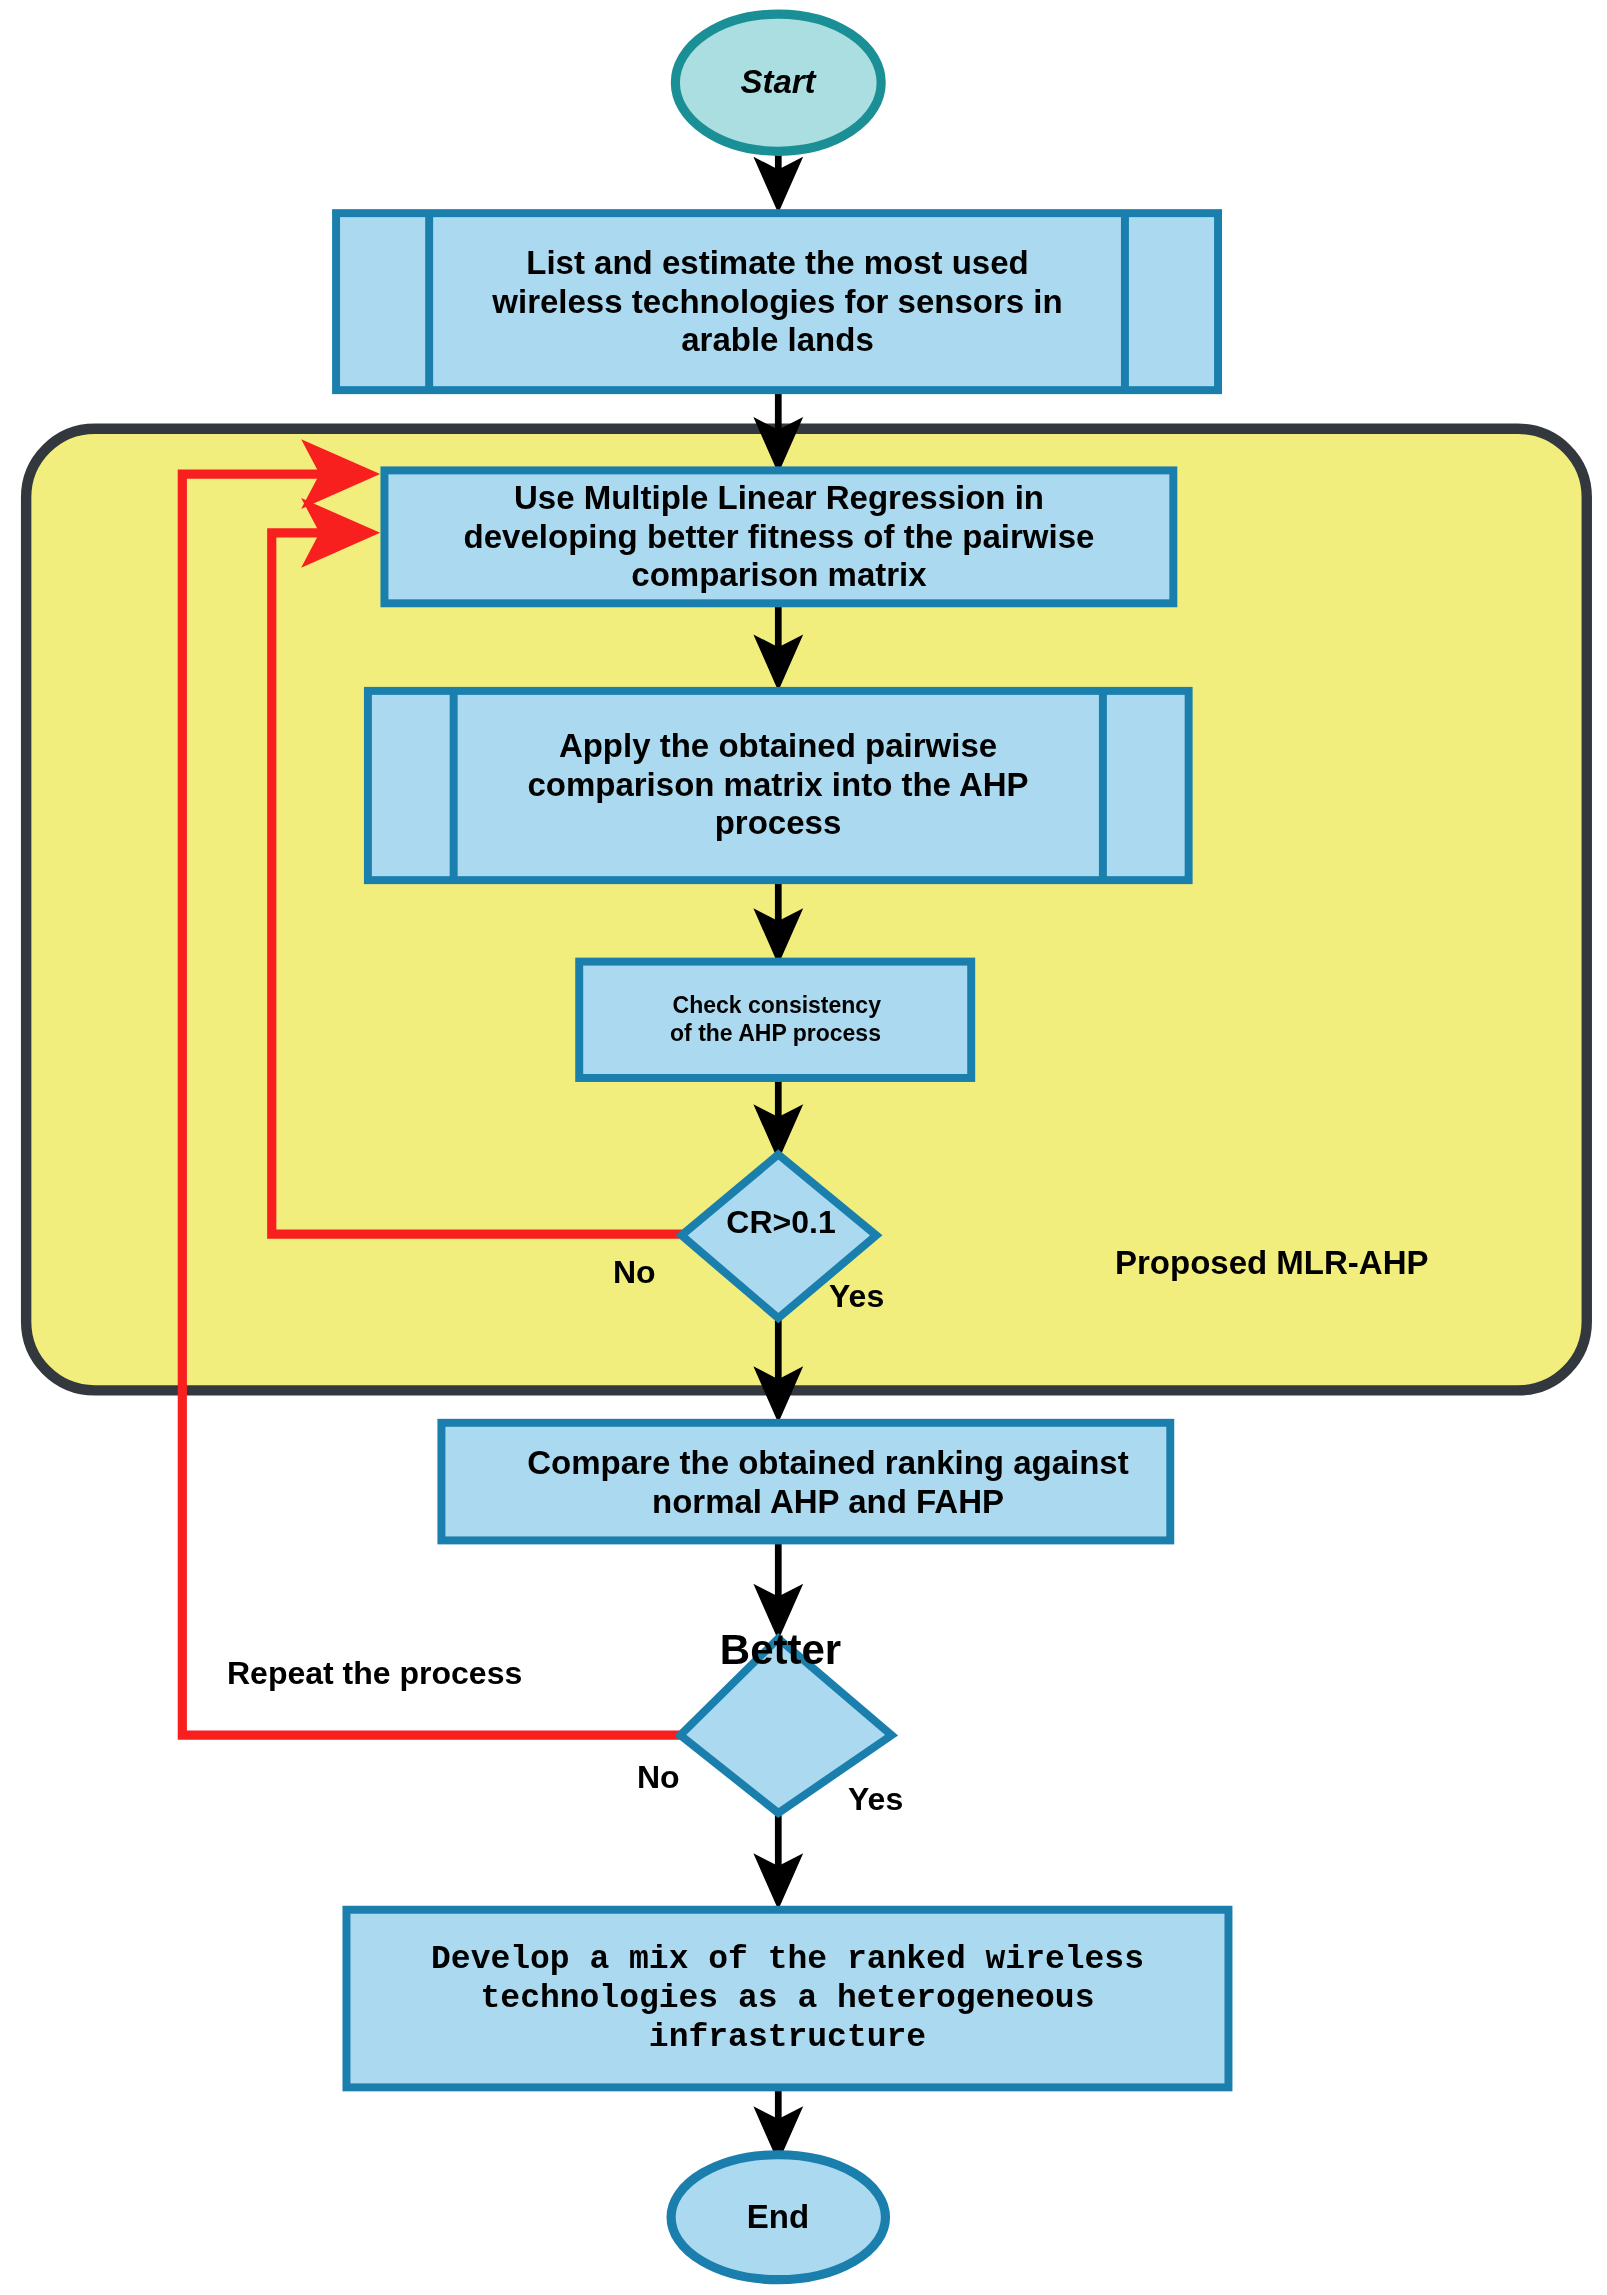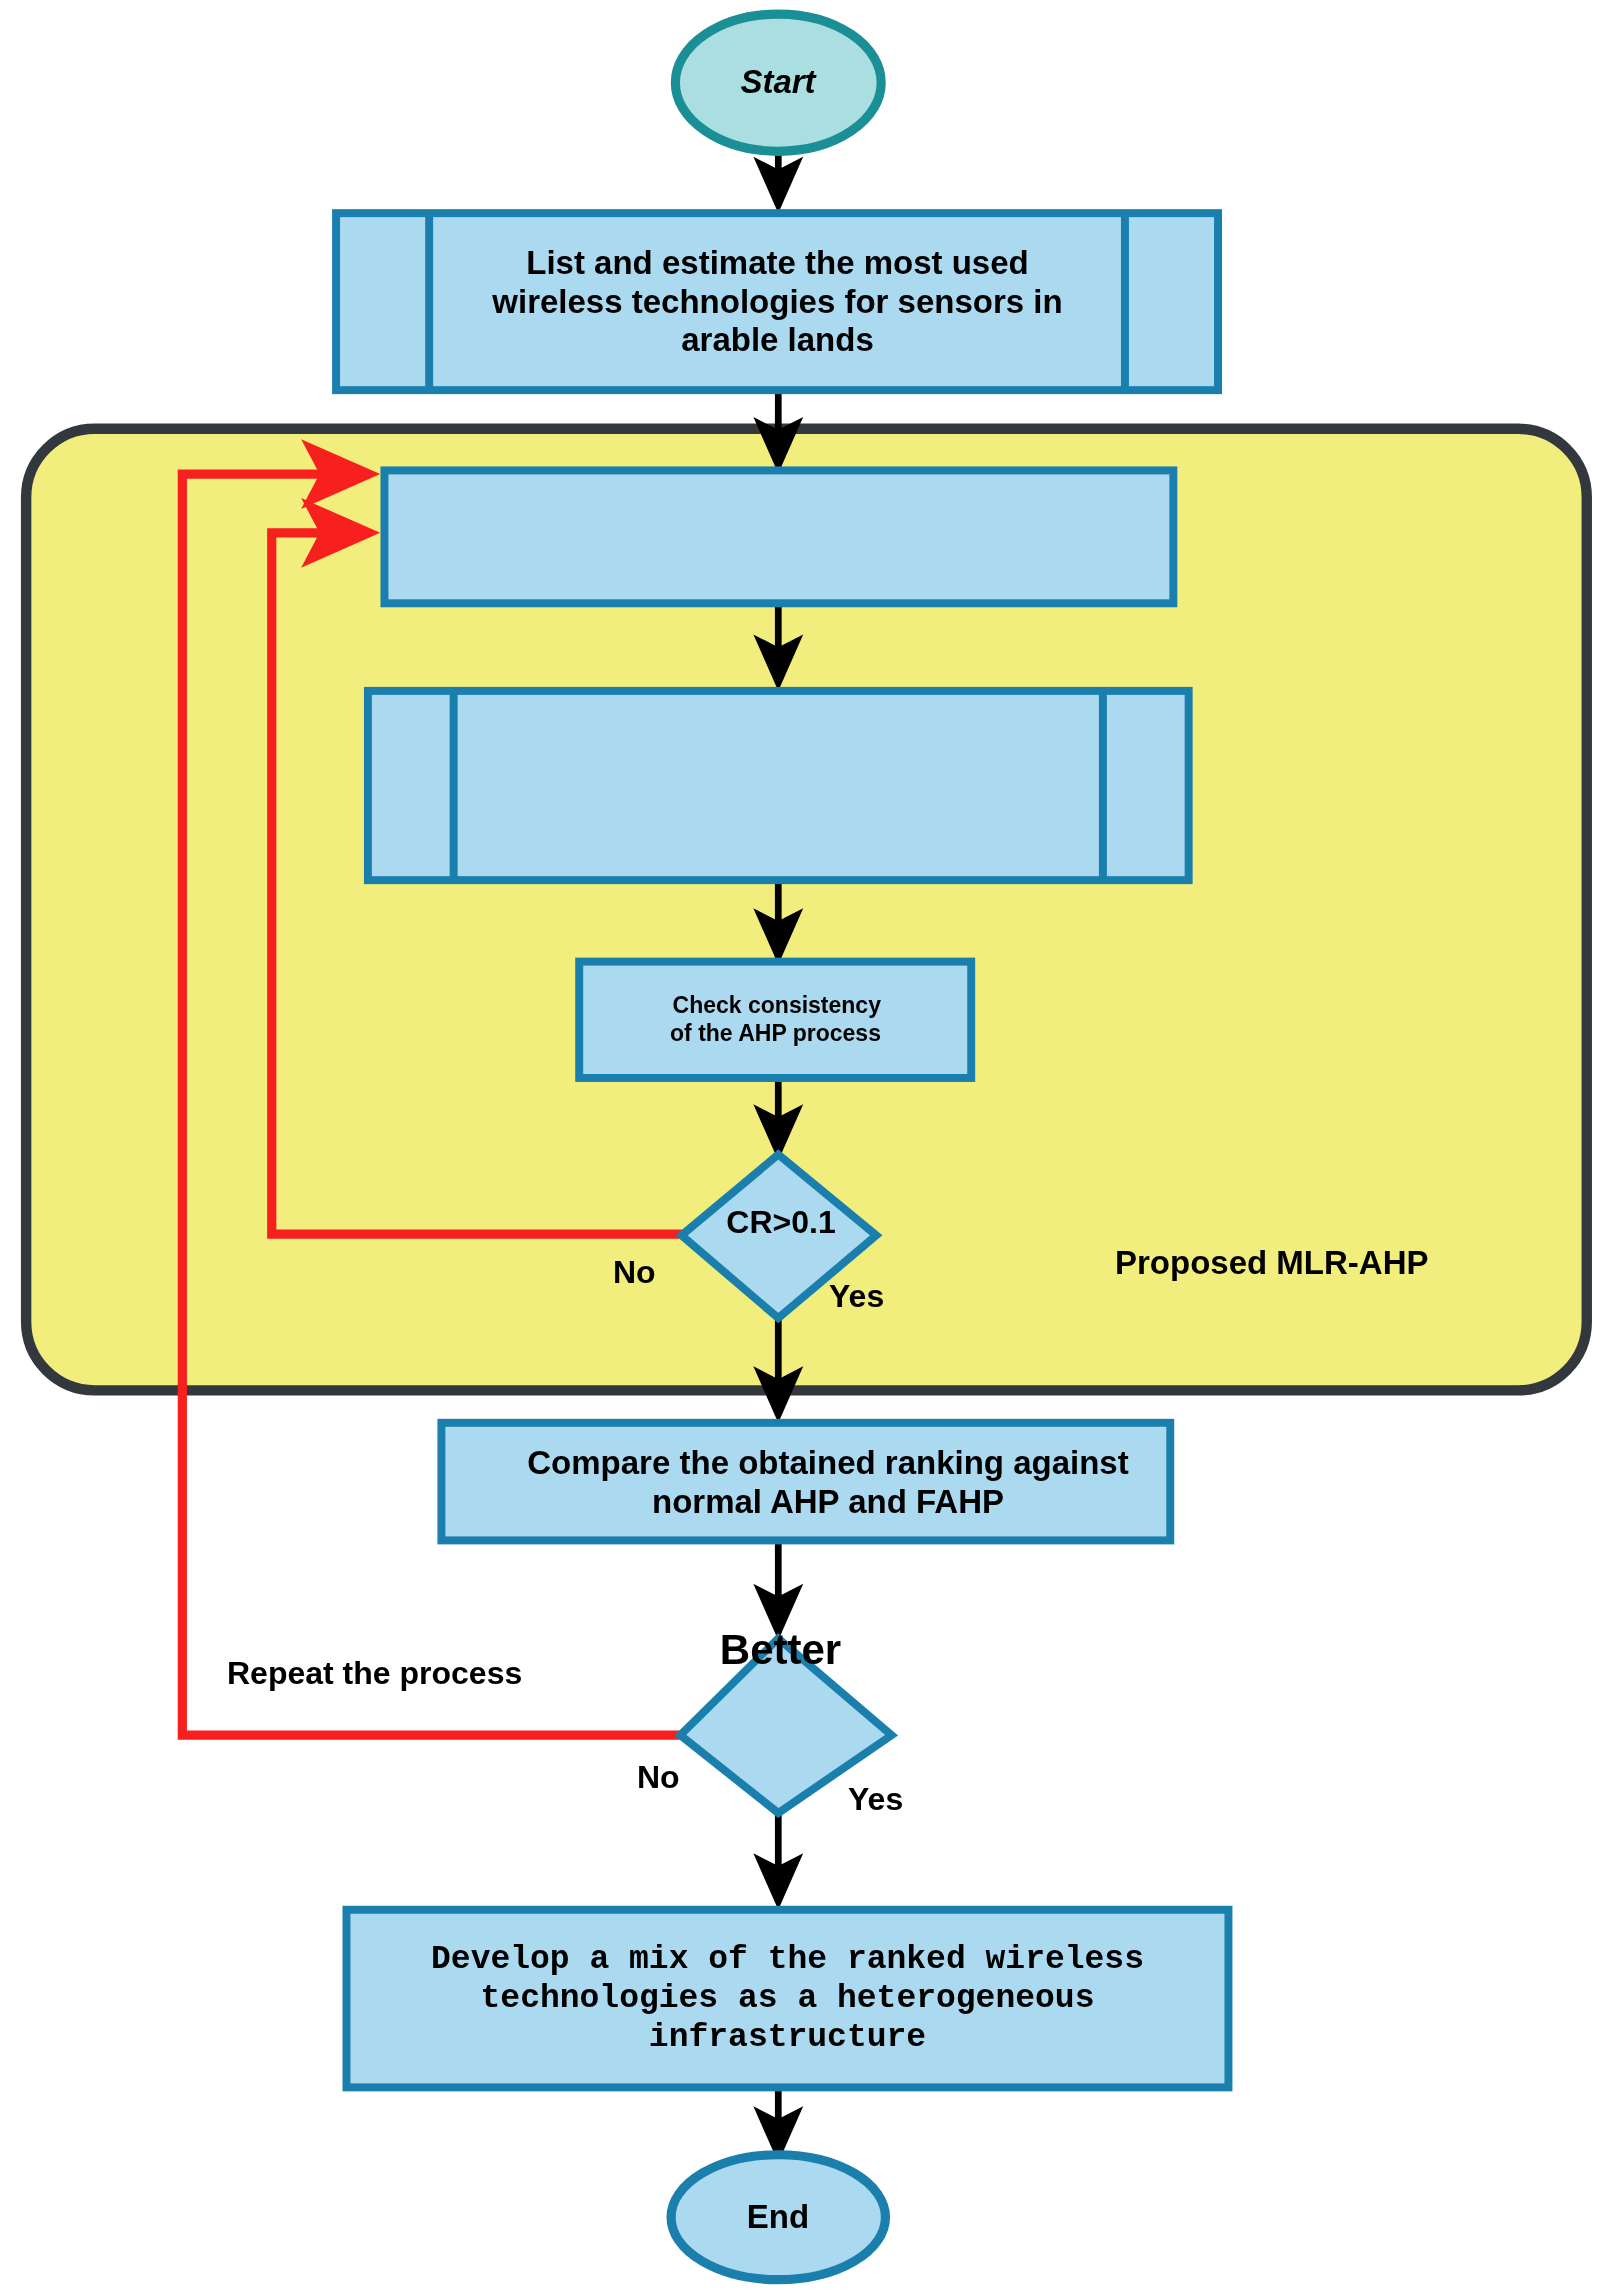--- a/index.html
+++ b/index.html
@@ -128,21 +128,27 @@
       <ellipse cx="1270" cy="3620" rx="175" ry="102" fill="#abd9ef" stroke="#1b7fae" stroke-width="15"></ellipse>
     </g>
   </svg>
 
   <div class="node-text" style="left:675px; top:15.3px; width:206px; height:135px; font-size:33px;font-style:italic;">Start</div>
 
   <div class="node-text" style="left:433px; top:216px; width:689px; height:172px; font-size:33px;">List and estimate the most used
 wireless technologies for sensors in
 arable lands</div>
 
+  <div class="node-text" style="left:388px; top:473px; width:782px; height:128px; font-size:33px;">Use Multiple Linear Regression in
+developing better fitness of the pairwise
+comparison matrix</div>
 
+  <div class="node-text" style="left:457px; top:693px; width:642px; height:184px; font-size:33px;">Apply the obtained pairwise
+comparison matrix into the AHP
+process</div>
 
   <div class="node-text" style="left:583px; top:964px; width:385px; height:111px; font-size:23px;text-align:right;">Check consistency
 of the AHP process</div>
 
   <div class="node-text" style="left:692px; top:1204px; width:178px; height:38px; font-size:32px;">CR&gt;0.1</div>
 
   <div class="node-text" style="left:445px; top:1426px; width:722px; height:113px; font-size:33px;padding-left:22px;">Compare the obtained ranking against
 normal AHP and FAHP</div>
 
   <div class="node-text" style="left:698px; top:1631px; width:165px; height:38px; font-size:42px;">Better</div>

